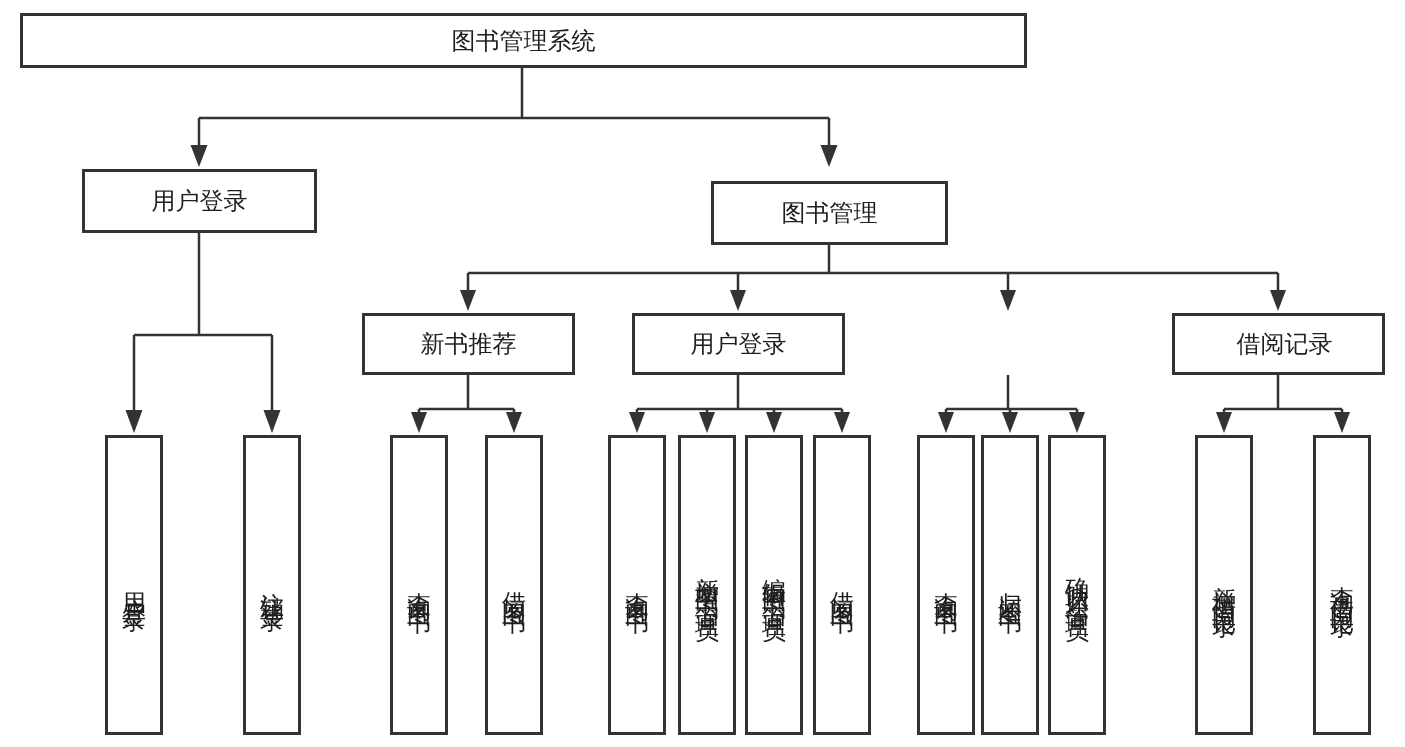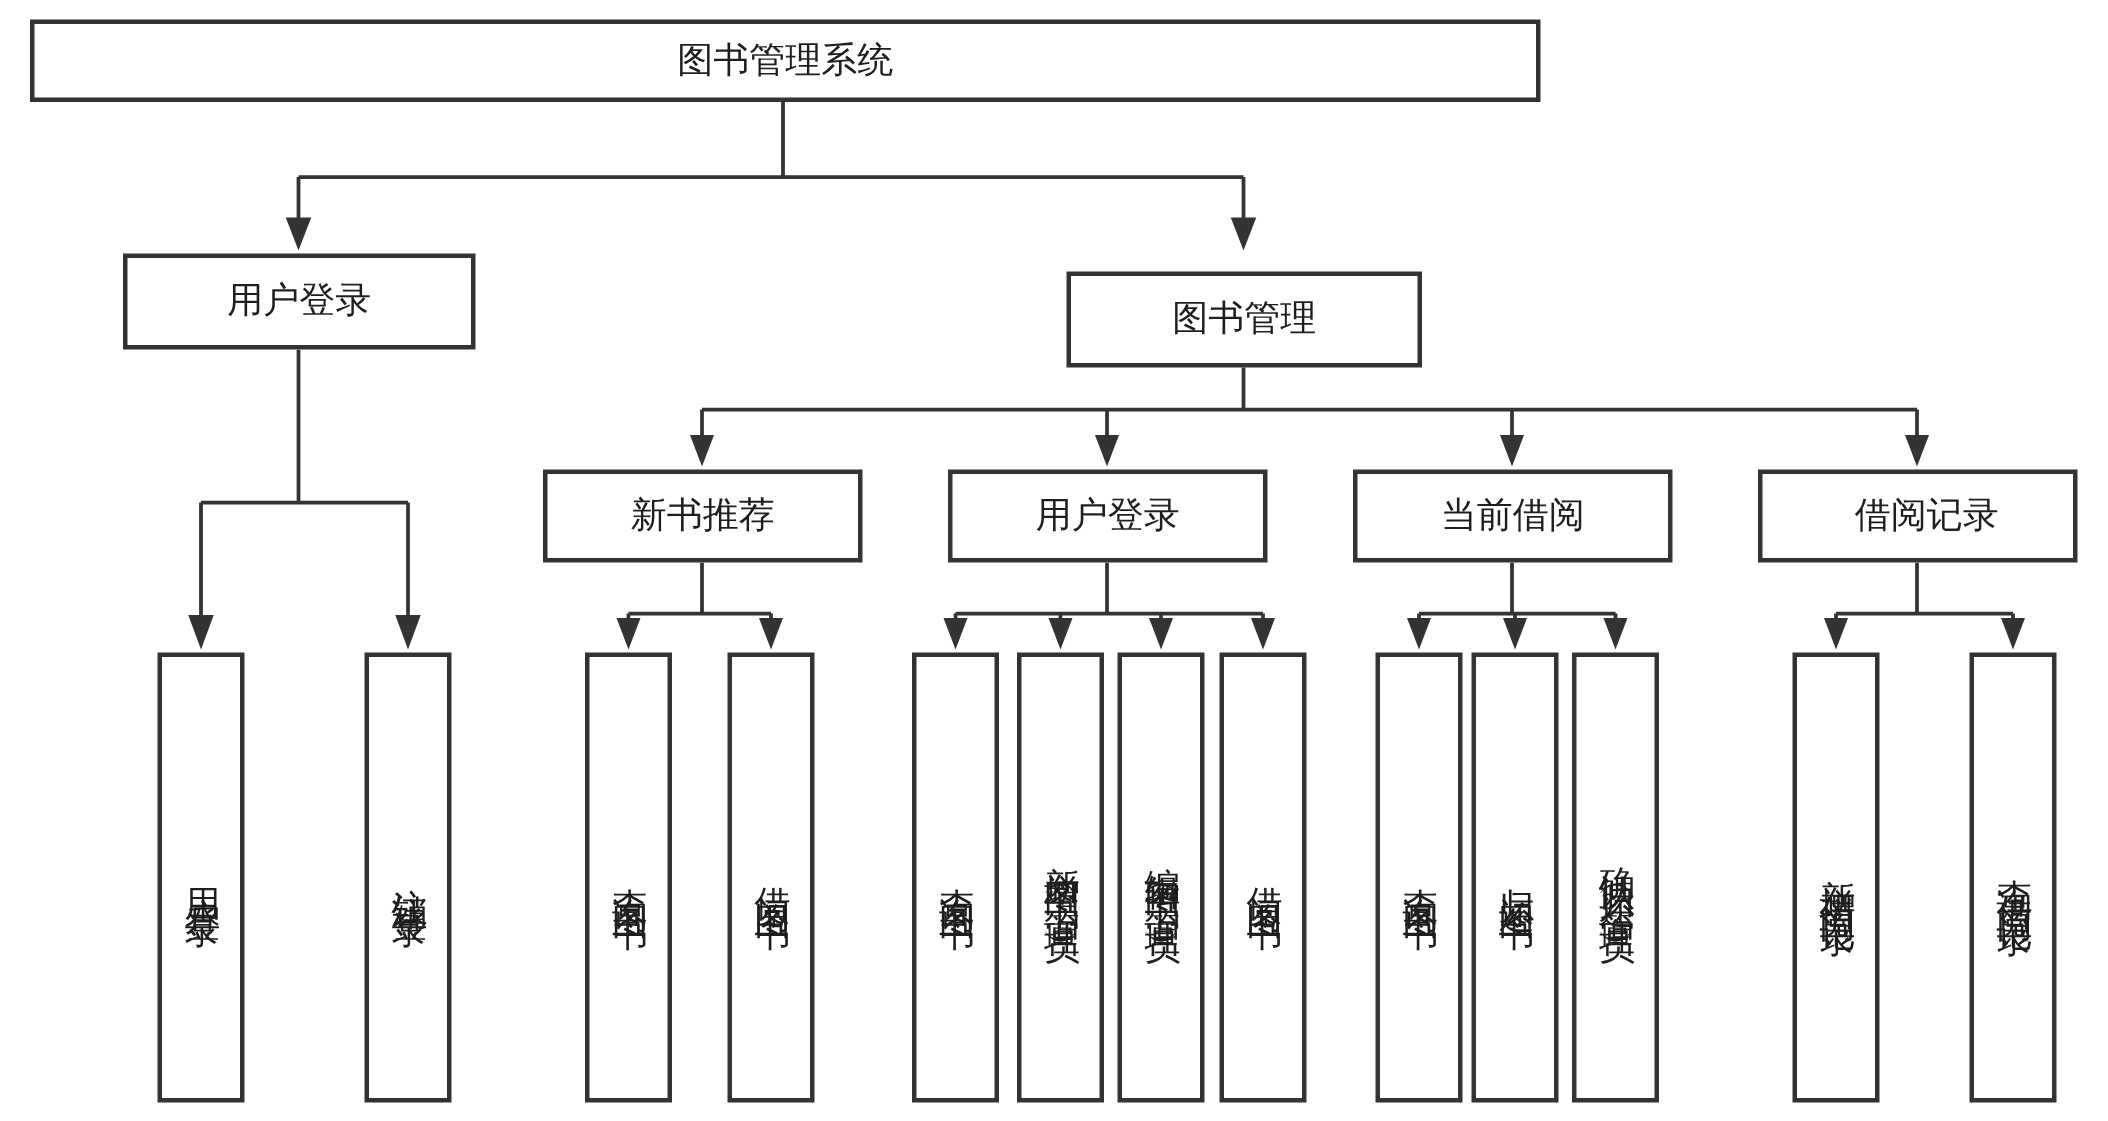--- a/index.html
+++ b/index.html
@@ -135,23 +135,20 @@
   <div class="node n-mgmt">
     <span>图书管理</span>
   </div>
 
   <div class="node n-g0">
     <span>新书推荐</span>
   </div>
   <div class="node n-g1">
     <span>用户登录</span>
   </div>
-  <div class="node n-g2">
-    <span>当前借阅</span>
-  </div>
   <div class="node n-g3">
     <span>借阅记录</span>
   </div>
 
   <div class="node leaf n-l0a">
     <span class="vtext">用户登录</span>
   </div>
   <div class="node leaf n-l0b">
     <span class="vtext">注销登录</span>
   </div>

